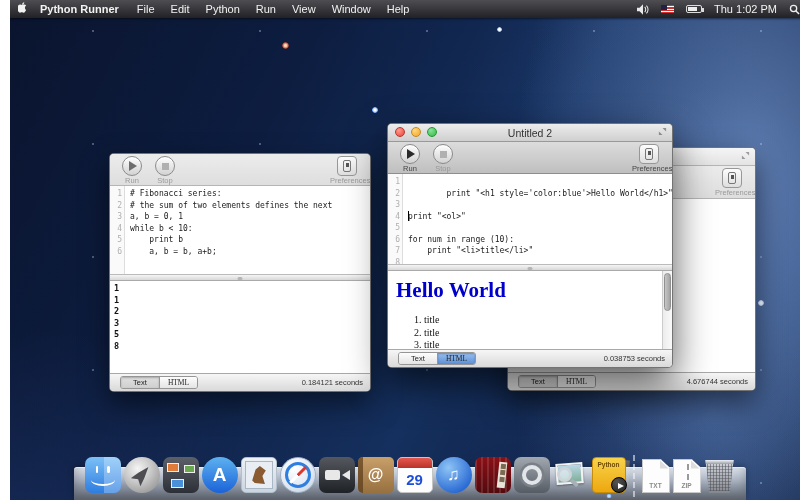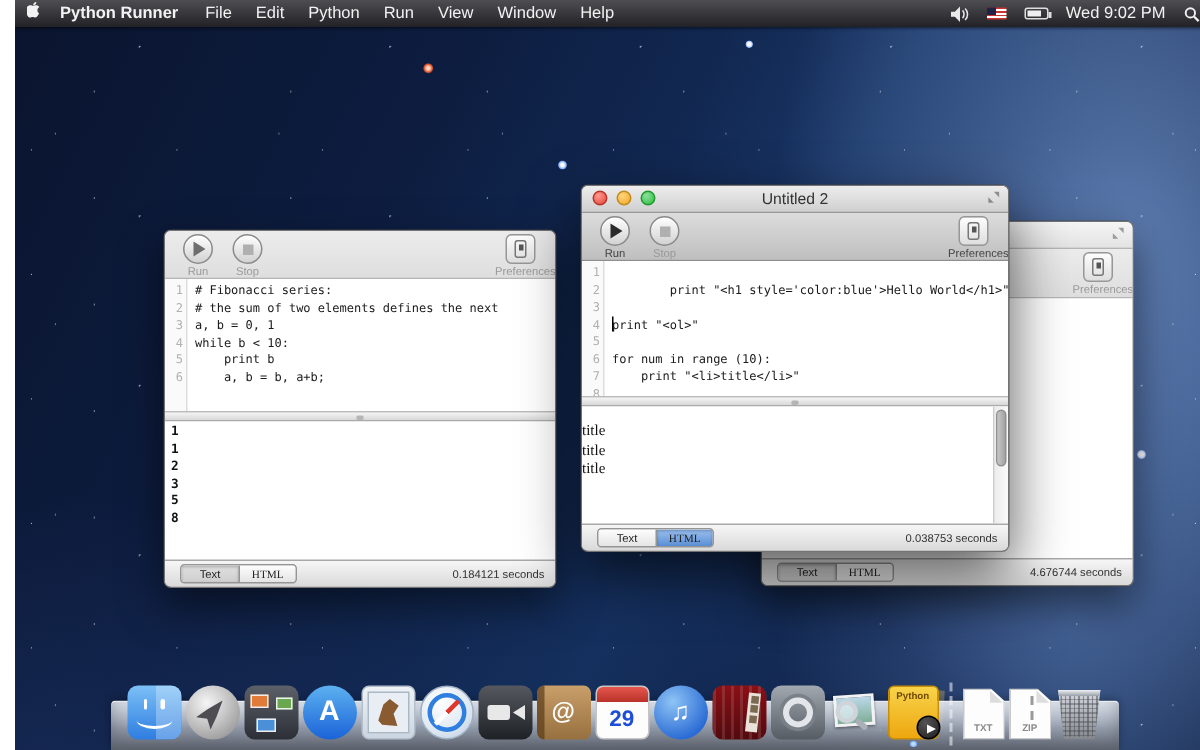--- a/index.html
+++ b/index.html
@@ -71,21 +71,21 @@
   .editor { flex:none; display:flex; background:#fff; overflow:hidden; }
   .gutter { flex:none; width:15px; background:#fafafa; border-right:1px solid #ddd; color:#b0b0b0;
     font:8px/11.5px "DejaVu Sans Mono", monospace; text-align:right; padding:2px 2px 0 0; white-space:pre; }
   .code { flex:1; font:8px/11.5px "DejaVu Sans Mono", monospace; color:#1a1a1a; padding:2px 0 0 5px; white-space:pre; position:relative; }
   .caret { position:absolute; left:5px; top:37px; width:1px; height:10px; background:#000; }
   .splitter { height:7px; flex:none; background:linear-gradient(#f5f5f5, #d8d8d8); border-top:1px solid #bbb; border-bottom:1px solid #aaa; position:relative; }
   .grip { position:absolute; left:50%; top:2px; transform:translateX(-50%); width:5px; height:3px; border-radius:2px; background:#b5b5b5; }
   .outpane { flex:1; background:#fff; overflow:hidden; position:relative; }
   .out-mono { font:bold 8.5px/11.5px "DejaVu Sans Mono", monospace; color:#111; padding:2px 0 0 4px; white-space:pre; }
   .html-out h1 { font-family:"Liberation Serif", serif; font-weight:bold; font-size:21px; color:#0000cc; margin:7px 0 0 8px; }
-  .html-out ol { font-family:"Liberation Serif", serif; font-size:10px; line-height:12.5px; color:#111; margin-top:11px; }
+  .html-out ol { font-family:"Liberation Serif", serif; font-size:10px; line-height:12.5px; color:#111; margin-top:11px; padding-left:36px; }
   .vscroll { position:absolute; right:0; top:0; bottom:0; width:10px; background:linear-gradient(90deg,#ececec,#fafafa); border-left:1px solid #ccc; }
   .vthumb { position:absolute; left:1px; top:2px; width:7px; height:38px; border-radius:4px;
     background:linear-gradient(90deg,#c6c6c6,#a3a3a3); border:1px solid #909090; }
   .bottombar { height:18px; flex:none; background:linear-gradient(#f6f6f6, #d9d9d9); border-top:1px solid #a8a8a8;
     display:flex; align-items:center; position:relative; }
   .segment { display:flex; margin-left:10px; border:1px solid #959595; border-radius:3px; overflow:hidden; height:13px; }
   .seg { width:38px; font-size:7.5px; line-height:12px; text-align:center; color:#222; background:linear-gradient(#fdfdfd,#e4e4e4); }
   .seg + .seg { border-left:1px solid #959595;font-family:Liberation Serif, serif; }
   .seg.sel-gray { background:linear-gradient(#e0e0e0,#cfcfcf); box-shadow:inset 0 1px 2px rgba(0,0,0,.25); }
   .seg.sel-blue { background:linear-gradient(#9cc1ee,#5b8fd6); box-shadow:inset 0 1px 2px rgba(0,40,90,.35); }
@@ -205,21 +205,21 @@
           <path fill="#e8e8e8" d="M0 4h3l4-4v12L3 8H0z"></path>
           <path d="M9 3c1.5 1.5 1.5 4.5 0 6M11 1.5c2.5 2.5 2.5 6.5 0 9" stroke="#e8e8e8" stroke-width="1.2" fill="none"></path>
         </svg>
     </div>
     <div class="stat">
         <div class="flag"></div>
       </div>
     <div class="stat">
         <div class="battery"></div>
       </div>
-    <div class="stat">Wed 9:02 PM</div>
+    <div class="stat">Thu 1:02 PM</div>
     <div class="stat" style="margin-right:10px">
       <svg width="11" height="11" viewBox="0 0 12 12">
           <circle cx="5" cy="5" r="3.4" stroke="#f0f0f0" stroke-width="1.4" fill="none"></circle>
           <line x1="7.6" y1="7.6" x2="11" y2="11" stroke="#f0f0f0" stroke-width="1.6"></line>
         </svg>
     </div>
   </div>
 
   <div id="win3" class="mac-window inactive">
     <div class="titlebar">
@@ -356,20 +356,21 @@
     print "&lt;li&gt;title&lt;/li&gt;"
 
 print "&lt;/ol&gt;"</span>
         <div class="caret"></div>
       </div>
     </div>
     <div class="splitter">
         <div class="grip"></div>
       </div>
     <div class="outpane html-out">
+      <h1>Hello World</h1>
       <ol>
         <li>title</li>
         <li>title</li>
         <li>title</li>
 
       </ol>
       <div class="vscroll">
           <div class="vthumb"></div>
         </div>
     </div>

